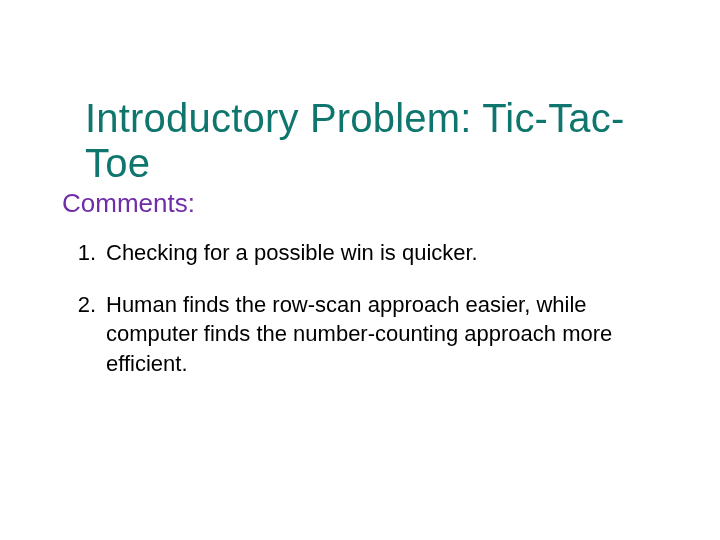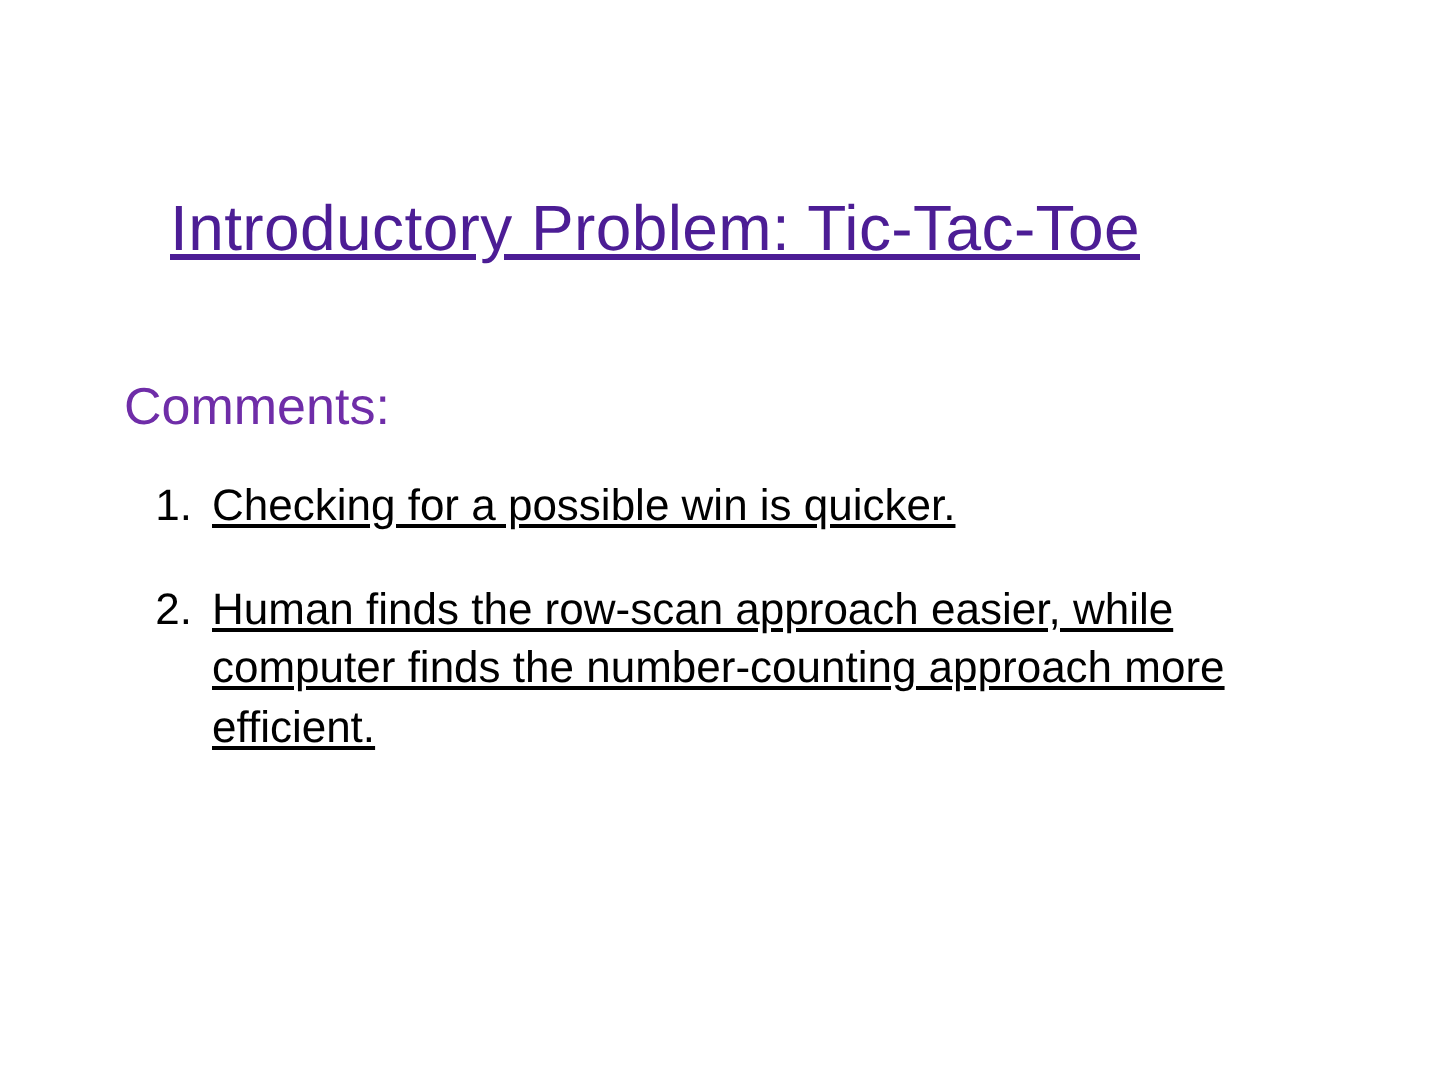--- a/index.html
+++ b/index.html
@@ -15,25 +15,24 @@
     position: relative;
     width: 720px;
     height: 540px;
     box-sizing: border-box;
   }
   .title {
     position: absolute;
     top: 96px;
     left: 85px;
     right: 60px;
-    font-size: 32px;
+    font-size: 40px;
     font-weight: 400;
-    color: #4c1d95;
+    color: #0f766e;
     letter-spacing: 0.2px;
-    text-decoration: underline;
   }
   .subhead {
     position: absolute;
     top: 188px;
     left: 62px;
     font-size: 26px;
     font-weight: 400;
     color: #6f2da8;
   }
   .body-list {
@@ -50,21 +49,20 @@
     margin-bottom: 22px;
   }
   .num {
     width: 34px;
     flex: 0 0 34px;
     text-align: right;
     padding-right: 10px;
   }
   .txt {
     flex: 1 1 auto;
-    text-decoration: underline;
   }
 </style>
 </head>
 <body>
 
 <div class="slide">
   <div class="title">Introductory Problem: Tic-Tac-Toe</div>
   <div class="subhead">Comments:</div>
   <div class="body-list">
     <div class="item">

